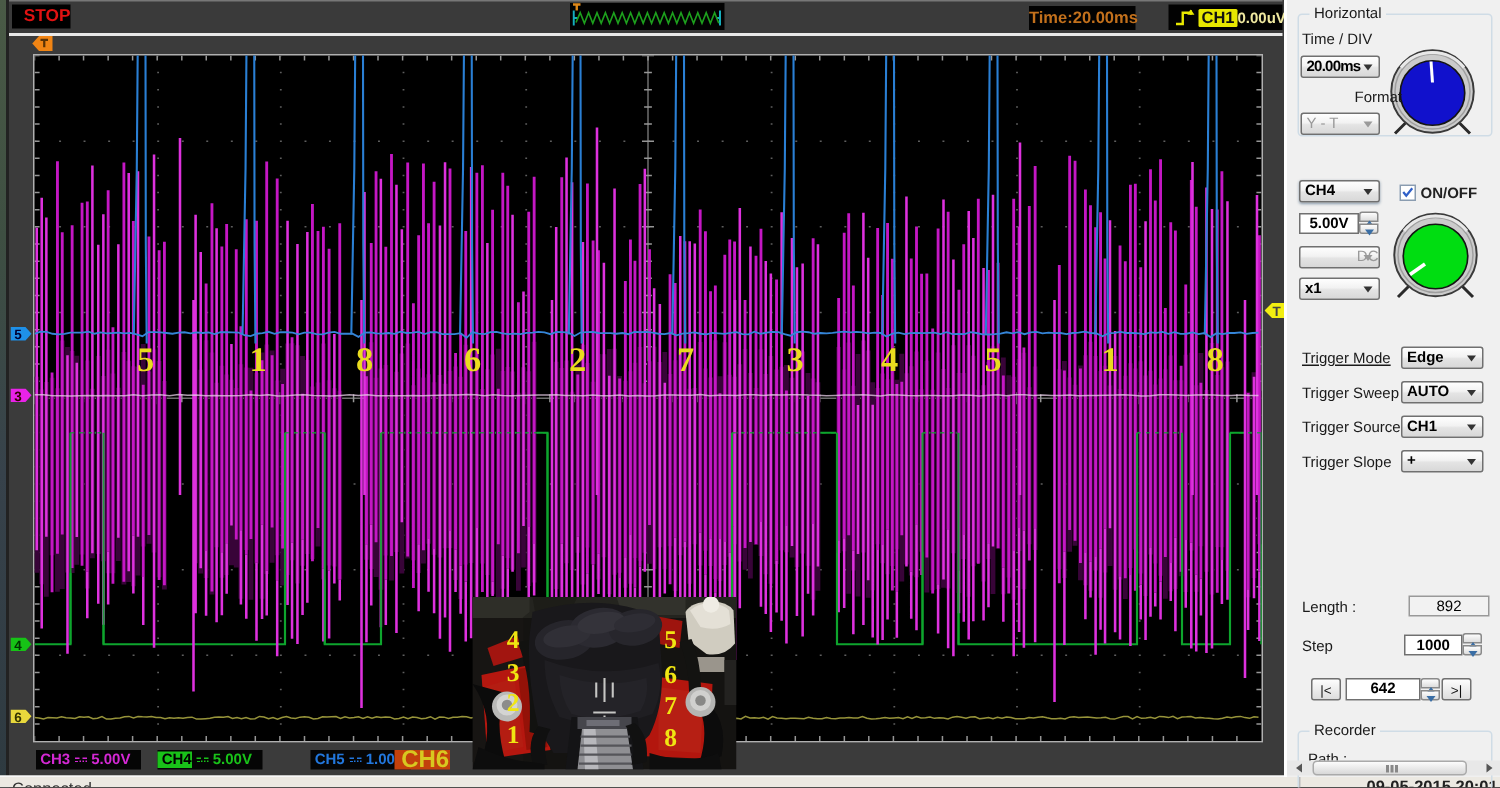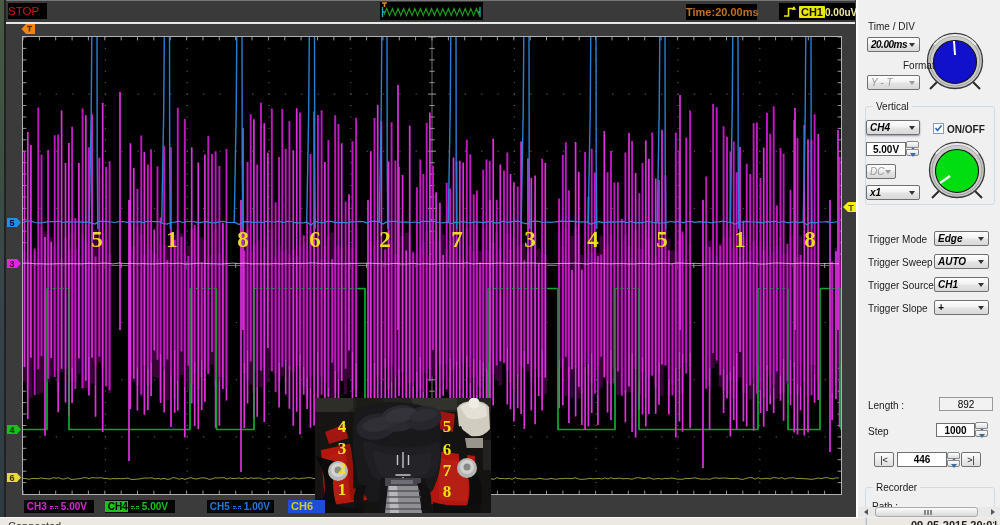--- a/index.html
+++ b/index.html
@@ -1,18 +1,18 @@
 <!DOCTYPE html>
 <html><head><meta charset="utf-8"><style>
 * { margin:0; padding:0; box-sizing:border-box; }
 body { width:1000px; height:525px; background:#3b3b3b; font-family:"Liberation Sans",sans-serif; position:relative; overflow:hidden; }
 .abs { position:absolute; }
 .combo { position:absolute; height:15px; border:1px solid #707070; border-radius:2px;
   background:linear-gradient(#fefefe,#f2f2f2 45%,#e4e4e4 55%,#d8d8d8); font-size:10px; font-weight:bold; color:#000;
-  line-height:13px; padding-left:3px;font-style:italic; }
+  line-height:13px; padding-left:3px; }
 .combo .arr { position:absolute; right:4px; top:5px; width:0; height:0; border:3.5px solid transparent; border-top:4.5px solid #333; }
 .combo.dis { color:#9a9a9a; font-weight:normal; }
 .combo.dis .arr { border-top-color:#9a9a9a; }
 .lbl { position:absolute; font-size:10px; color:#1a1a1a; }
 .grp { position:absolute; border:1px solid #cfdce6; border-radius:3px; }
 .grp > span { position:absolute; top:-6px; left:7px; background:#f0f0f0; padding:0 3px; font-size:10px; color:#1a1a1a; }
 .fld { position:absolute; background:#fff; border:1px solid #707070; font-size:10px; font-weight:bold; color:#000; text-align:center; line-height:13px; }
 .spin { position:absolute; width:13px; height:15px; }
 .spin div { position:absolute; left:0; width:13px; height:7px; background:linear-gradient(#fdfdfd,#ddd); border:1px solid #8a8a8a; }
 .spin .u { top:0; border-radius:2px 2px 0 0; }
@@ -22,21 +22,21 @@
 .spin .d i { top:2.5px; border-top:4px solid #3a6ea5; }
 .dsh { display:inline-block; width:8px; height:3px; margin:0 3px 1px 3px; border-top:1px dashed currentColor; border-bottom:1px dotted currentColor; }
 .btn { position:absolute; background:linear-gradient(#fdfdfd,#ddd); border:1px solid #707070; border-radius:2px; font-size:9px; text-align:center; color:#111; }
 </style></head>
 <body>
 
 <div class="abs" style="left:0;top:0;width:6px;height:525px;background:linear-gradient(#4a5a46,#3e4f42 30%,#37424b 60%,#2e3a40);"></div>
 <div class="abs" style="left:4px;top:0;width:2px;height:525px;background:#222;"></div>
 
 <div class="abs" style="left:6px;top:0;width:849px;height:22px;background:#3a3a3a;border-top:1px solid #777;"></div>
-<div class="abs" style="left:8px;top:3px;width:39px;height:16px;background:#000;color:#e01212;font-size:11.5px;font-weight:normal;text-align:left;line-height:16px;">STOP</div>
+<div class="abs" style="left:8px;top:3px;width:39px;height:16px;background:#000;color:#e01212;font-size:11.5px;font-weight:bold;text-align:right;line-height:16px;">STOP</div>
 
 <div class="abs" style="left:380px;top:2px;width:103px;height:18px;background:#020202;">
 <svg width="103" height="18">
 <path d="M2.5,5 V15 M2.5,10 H5 M100,5 V15 M100,10 H97.5" stroke="#16aebe" stroke-width="1.3" fill="none"></path>
 <path d="M4,13 L6.8,6.5 L9.6,13.5 L12.4,6.5 L15.2,13.5 L18.0,6.5 L20.8,13.5 L23.6,6.5 L26.4,13.5 L29.2,6.5 L32.0,13.5 L34.8,6.5 L37.6,13.5 L40.4,6.5 L43.2,13.5 L46.0,6.5 L48.8,13.5 L51.6,6.5 L54.4,13.5 L57.2,6.5 L60.0,13.5 L62.8,6.5 L65.6,13.5 L68.4,6.5 L71.2,13.5 L74.0,6.5 L76.8,13.5 L79.6,6.5 L82.4,13.5 L85.2,6.5 L88.0,13.5 L90.8,6.5 L93.6,13.5 L96.4,6.5 L99.2,13.5" stroke="#1da01d" stroke-width="1.1" fill="none"></path>
 <path d="M2,1 h5 M4.5,1 v4" stroke="#e08818" stroke-width="1.6"></path>
 </svg></div>
 
 <div class="abs" style="left:686px;top:4px;width:71px;height:16px;background:#020202;color:#c2701c;font-size:11px;font-weight:bold;line-height:16px;text-align:center;">Time:20.00ms</div>
 <div class="abs" style="left:779px;top:3px;width:76px;height:17px;background:#020202;">
@@ -175,45 +175,45 @@
 <text x="132" y="34">5</text>
         <text x="132" y="57">6</text>
         <text x="132" y="78">7</text>
         <text x="132" y="99">8</text>
 </g>
 </svg></div>
 
 <div class="abs" style="left:24px;top:500px;width:70px;height:13px;background:#050505;color:#d428d4;font-size:10px;font-weight:bold;line-height:13px;">&nbsp;CH3<i class="dsh"></i>5.00V</div>
 <div class="abs" style="left:105px;top:500px;width:70px;height:13px;background:#050505;color:#19c219;font-size:10px;font-weight:bold;line-height:13px;"><span style="background:#19c219;color:#000;">&nbsp;CH4</span><i class="dsh"></i>5.00V</div>
 <div class="abs" style="left:193px;top:500px;width:67px;height:13px;background:#050505;color:#2277dd;font-size:10px;font-weight:bold;line-height:13px;margin-left:14px;">&nbsp;CH5<i class="dsh"></i>1.00V</div>
-<div class="abs" style="left:288px;top:500px;width:37px;height:13px;background:#1d4ed8;color:#d8c820;font-size:11px;font-weight:bold;line-height:13px;">&nbsp;CH6<i class="dsh"></i></div>
+<div class="abs" style="left:263px;top:500px;width:37px;height:13px;background:#c2410c;color:#d8c820;font-size:16px;font-weight:bold;line-height:13px;">&nbsp;CH6<i class="dsh"></i></div>
 
 <div class="abs" style="left:0;top:517px;width:1000px;height:8px;background:#ece9e2;border-top:1.5px solid #f8f8f8;"></div>
 <div class="abs" style="left:8px;top:520px;width:200px;height:5px;overflow:hidden;color:#333;font-size:11px;">Connected</div>
 <div class="abs" style="left:911px;top:519px;width:120px;height:6px;overflow:hidden;color:#222;font-size:11px;font-weight:bold;">09-05-2015  20:01</div>
 <div class="abs" style="left:866px;top:518px;width:1px;height:7px;background:#bbb;"></div>
 
 <div class="abs" style="left:856px;top:0;width:144px;height:518px;background:#f0f0f0;border-left:2px solid #fff;">
 
+<div class="grp" style="left:7px;top:9px;width:130px;height:82px;">
+      <span>Horizontal</span>
+    </div>
 <div class="lbl" style="left:10px;top:21px;">Time / DIV</div>
 <div class="combo" style="left:9px;top:37px;width:53px;letter-spacing:-0.5px;">20.00ms<span class="arr"></span></div>
 <div class="abs" style="left:66px;top:31px;"><svg width="62" height="62" viewBox="0 0 62 62">
 <path d="M13,51 L6,58 M49,51 L56,58" stroke="#2a2a2a" stroke-width="2"></path>
 <circle cx="31" cy="30" r="27.5" fill="#cbcbcb" stroke="#3a3a3a" stroke-width="1.3"></circle>
 <circle cx="31" cy="30" r="25" fill="none" stroke="#9e9e9e" stroke-width="1"></circle>
 <path d="M10,14 a27,27 0 0,1 42,0" stroke="#e8e8e8" stroke-width="2" fill="none"></path>
 <circle cx="31" cy="31" r="21.5" fill="#1111cc" stroke="#141414" stroke-width="1.1"></circle>
 <path d="M30,10 L31,24" stroke="#fff" stroke-width="2"></path>
 </svg></div>
 <div class="lbl" style="left:10px;top:60px;padding-left:35px;">Format</div>
 <div class="combo dis" style="left:9px;top:75px;width:53px;">Y - T<span class="arr"></span></div>
 
-<div class="grp" style="left:7px;top:106px;width:130px;height:99px;">
-      <span>Vertical</span>
-    </div>
 <div class="combo" style="left:8px;top:120px;width:54px;box-shadow:0 1px 2px #89a;">CH4<span class="arr"></span></div>
 <div class="abs" style="left:75px;top:123px;width:11px;height:11px;background:#fff;border:1px solid #8a9cb0;">
       <svg width="9" height="9" style="display:block">
         <path d="M1.5,4 L3.5,6.5 L7.5,1.5" stroke="#3060c8" stroke-width="1.5" fill="none"></path>
       </svg>
     </div>
 <div class="lbl" style="left:89px;top:124px;font-weight:bold;color:#222;">ON/OFF</div>
 <div class="fld" style="left:8px;top:142px;width:40px;height:14px;">5.00V</div>
 <div class="spin" style="left:48px;top:141px;">
       <div class="u">
@@ -224,24 +224,24 @@
       </div>
     </div>
 <div class="abs" style="left:68px;top:140px;"><svg width="62" height="62" viewBox="0 0 62 62">
 <path d="M13,51 L6,58 M49,51 L56,58" stroke="#2a2a2a" stroke-width="2"></path>
 <circle cx="31" cy="30" r="27.5" fill="#cbcbcb" stroke="#3a3a3a" stroke-width="1.3"></circle>
 <circle cx="31" cy="30" r="25" fill="none" stroke="#9e9e9e" stroke-width="1"></circle>
 <path d="M10,14 a27,27 0 0,1 42,0" stroke="#e8e8e8" stroke-width="2" fill="none"></path>
 <circle cx="31" cy="31" r="21.5" fill="#00dd11" stroke="#141414" stroke-width="1.1"></circle>
 <path d="M14,43 L24,36" stroke="#fff" stroke-width="2.4"></path>
 </svg></div>
-<div class="combo dis" style="left:8px;top:164px;width:30px;">DC<span class="arr"></span></div>
+<div class="combo dis" style="left:8px;top:164px;width:54px;text-align:right;">DC<span class="arr"></span></div>
 <div class="combo" style="left:8px;top:185px;width:54px;">x1<span class="arr"></span></div>
 
-<div class="lbl" style="left:10px;top:234px;">Trigger Mode</div>
+<div class="lbl" style="left:10px;top:234px;text-decoration:underline;">Trigger Mode</div>
 <div class="combo" style="left:76px;top:231px;width:55px;">Edge<span class="arr"></span></div>
 <div class="lbl" style="left:10px;top:257px;">Trigger Sweep</div>
 <div class="combo" style="left:76px;top:254px;width:55px;">AUTO<span class="arr"></span></div>
 <div class="lbl" style="left:10px;top:280px;">Trigger Source</div>
 <div class="combo" style="left:76px;top:277px;width:55px;">CH1<span class="arr"></span></div>
 <div class="lbl" style="left:10px;top:303px;">Trigger Slope</div>
 <div class="combo" style="left:76px;top:300px;width:55px;">+<span class="arr"></span></div>
 
 <div class="lbl" style="left:10px;top:400px;">Length :</div>
 <div class="fld" style="left:81px;top:397px;width:54px;height:14px;background:#f2f2f2;border-color:#999;font-weight:normal;">892</div>
@@ -249,21 +249,21 @@
 <div class="fld" style="left:78px;top:423px;width:39px;height:14px;">1000</div>
 <div class="spin" style="left:117px;top:422px;">
       <div class="u">
         <i></i>
       </div>
       <div class="d">
         <i></i>
       </div>
     </div>
 <div class="btn" style="left:16px;top:452px;width:20px;height:15px;line-height:14px;">|&lt;</div>
-<div class="fld" style="left:39px;top:452px;width:50px;height:15px;line-height:14px;">446</div>
+<div class="fld" style="left:39px;top:452px;width:50px;height:15px;line-height:14px;">642</div>
 <div class="spin" style="left:89px;top:452px;">
       <div class="u">
         <i></i>
       </div>
       <div class="d">
         <i></i>
       </div>
     </div>
 <div class="btn" style="left:103px;top:452px;width:20px;height:15px;line-height:14px;">&gt;|</div>
 

